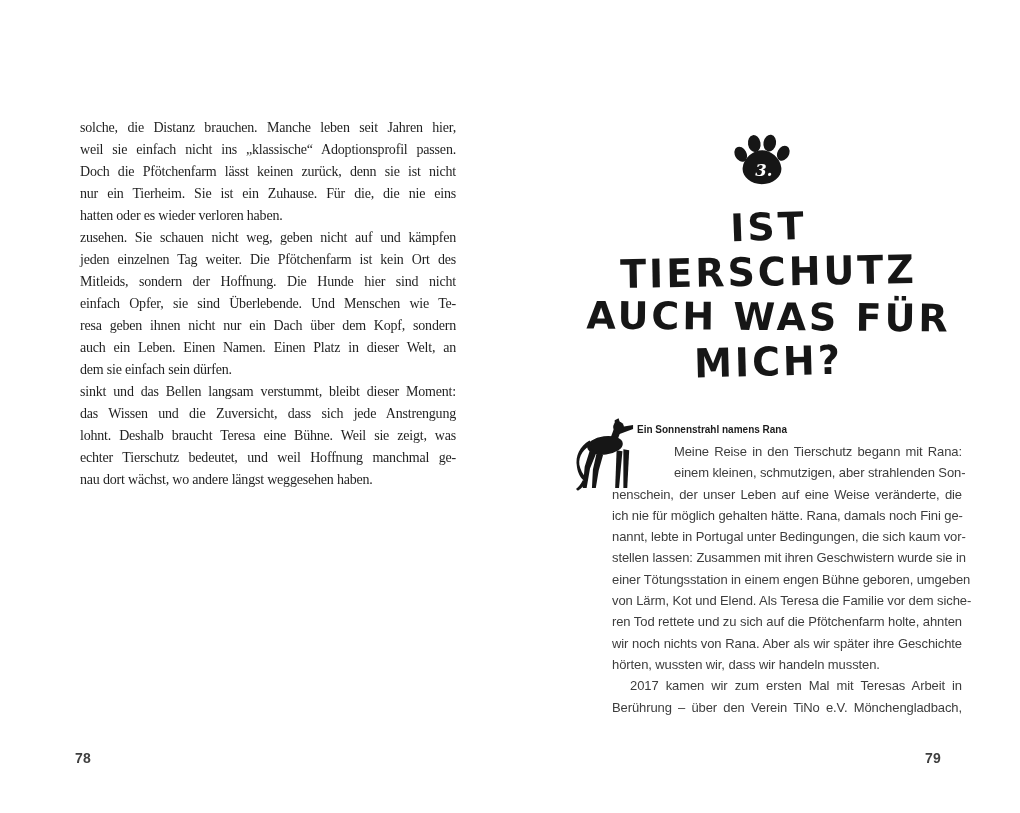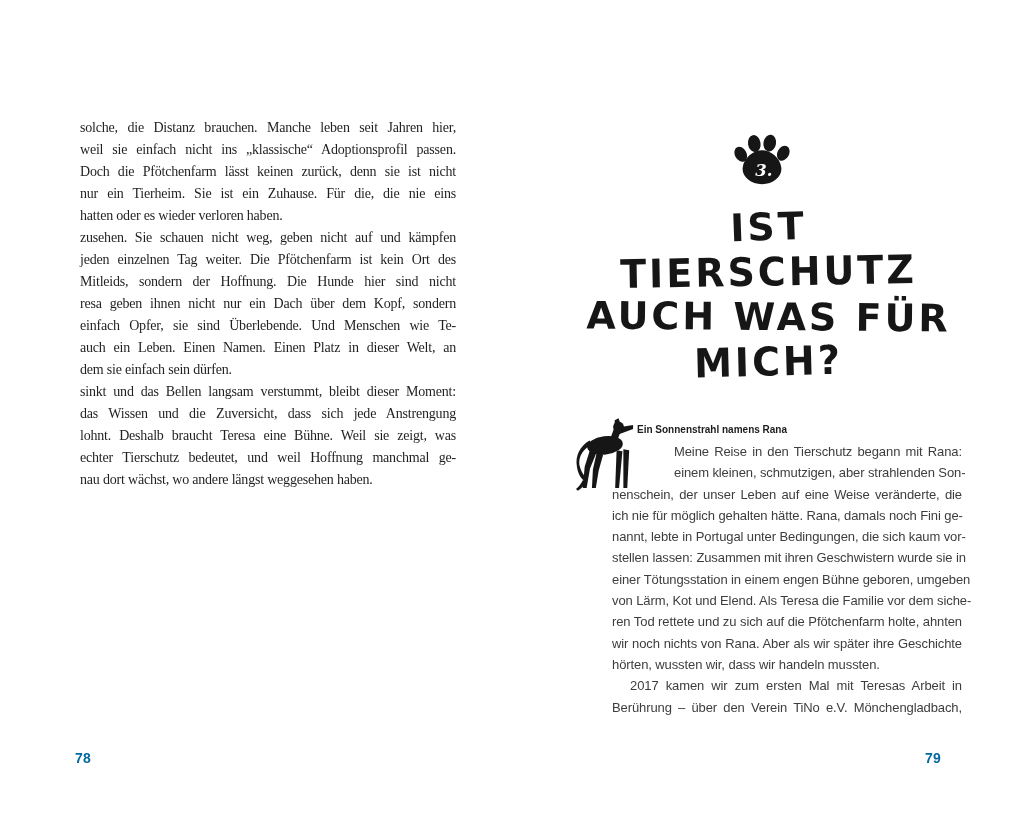--- a/index.html
+++ b/index.html
@@ -45,39 +45,39 @@
   }
   .rln{text-align:justify;text-align-last:justify;white-space:nowrap;margin-left:37px;}
   .rln.end{text-align:left;text-align-last:left;}
   .rln.ind{padding-left:18px;}
   .rln.dogpad{padding-left:62px;}
   .dog{position:absolute;left:0;top:-2px;width:60px;height:78px;}
   .dog svg{display:block;}
   
   .folio{
     position:absolute;top:750px;font-weight:bold;font-size:14px;
-    color:#0369a1;letter-spacing:0.3px;
+    color:#404040;letter-spacing:0.3px;
   }
   .folio-left{left:75px;}
   .folio-right{left:925px;}
 </style>
 </head>
 <body>
 
 <div class="left-text">
   <div class="ln">solche, die Distanz brauchen. Manche leben seit Jahren hier,</div>
   <div class="ln">weil sie einfach nicht ins „klassische“ Adoptionsprofil passen.</div>
   <div class="ln">Doch die Pfötchenfarm lässt keinen zurück, denn sie ist nicht</div>
   <div class="ln">nur ein Tierheim. Sie ist ein Zuhause. Für die, die nie eins</div>
   <div class="ln end">hatten oder es wieder verloren haben.</div>
   <div class="ln">zusehen. Sie schauen nicht weg, geben nicht auf und kämpfen</div>
   <div class="ln">jeden einzelnen Tag weiter. Die Pfötchenfarm ist kein Ort des</div>
   <div class="ln">Mitleids, sondern der Hoffnung. Die Hunde hier sind nicht</div>
+  <div class="ln">einfach Opfer, sie sind Überlebende. Und Menschen wie Te-</div>
   <div class="ln">resa geben ihnen nicht nur ein Dach über dem Kopf, sondern</div>
-  <div class="ln">einfach Opfer, sie sind Überlebende. Und Menschen wie Te-</div>
   <div class="ln">auch ein Leben. Einen Namen. Einen Platz in dieser Welt, an</div>
   <div class="ln end">dem sie einfach sein dürfen.</div>
   <div class="ln">sinkt und das Bellen langsam verstummt, bleibt dieser Moment:</div>
   <div class="ln">das Wissen und die Zuversicht, dass sich jede Anstrengung</div>
   <div class="ln">lohnt. Deshalb braucht Teresa eine Bühne. Weil sie zeigt, was</div>
   <div class="ln">echter Tierschutz bedeutet, und weil Hoffnung manchmal ge-</div>
   <div class="ln end">nau dort wächst, wo andere längst weggesehen haben.</div>
 </div>
 
 <div class="paw">

